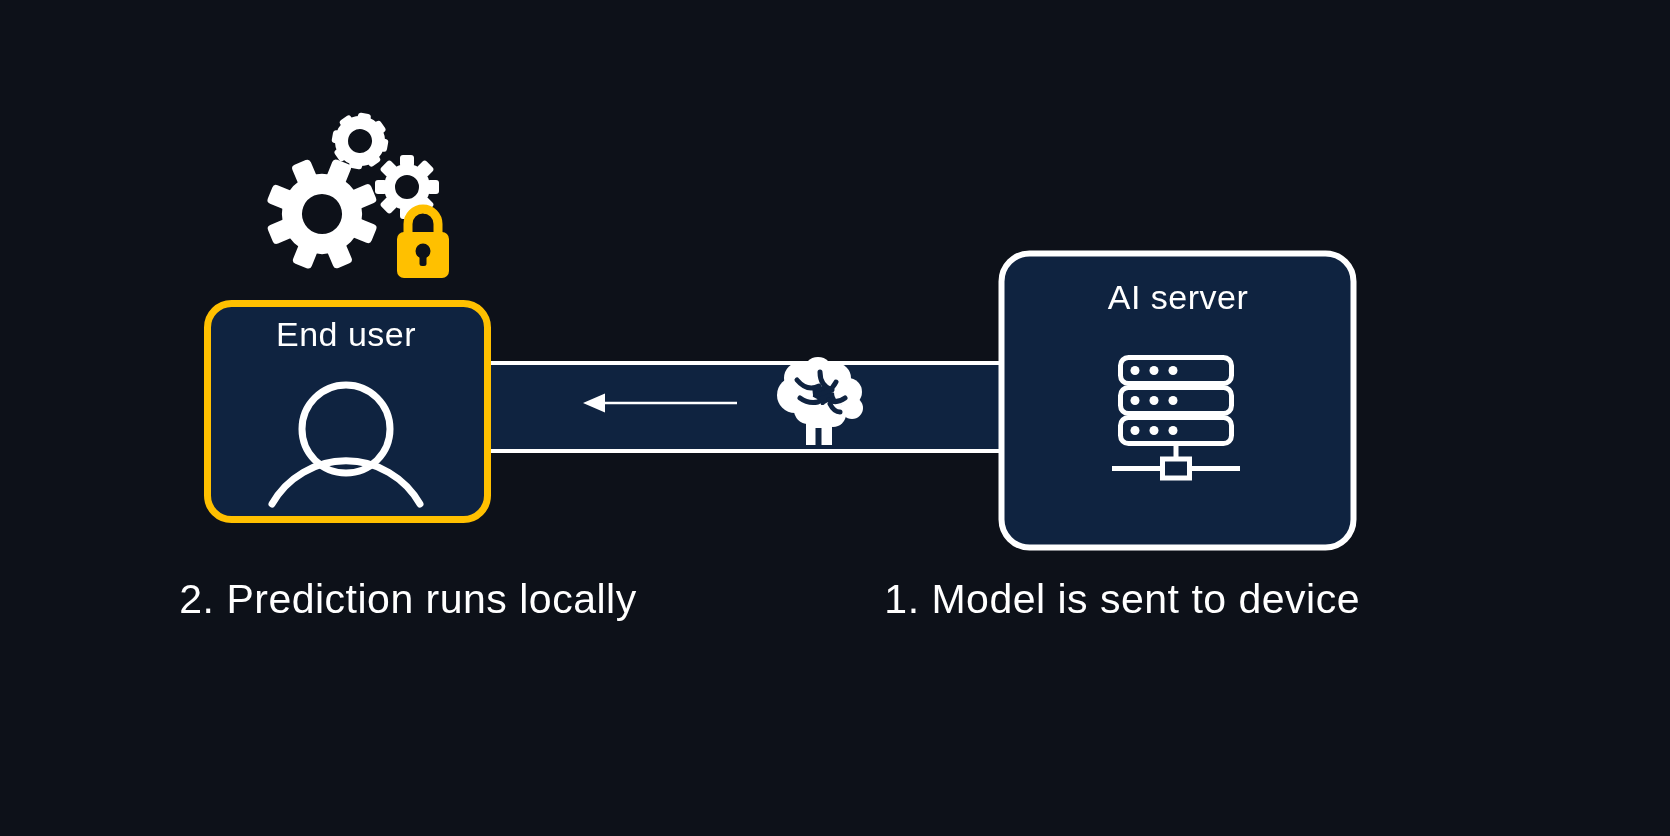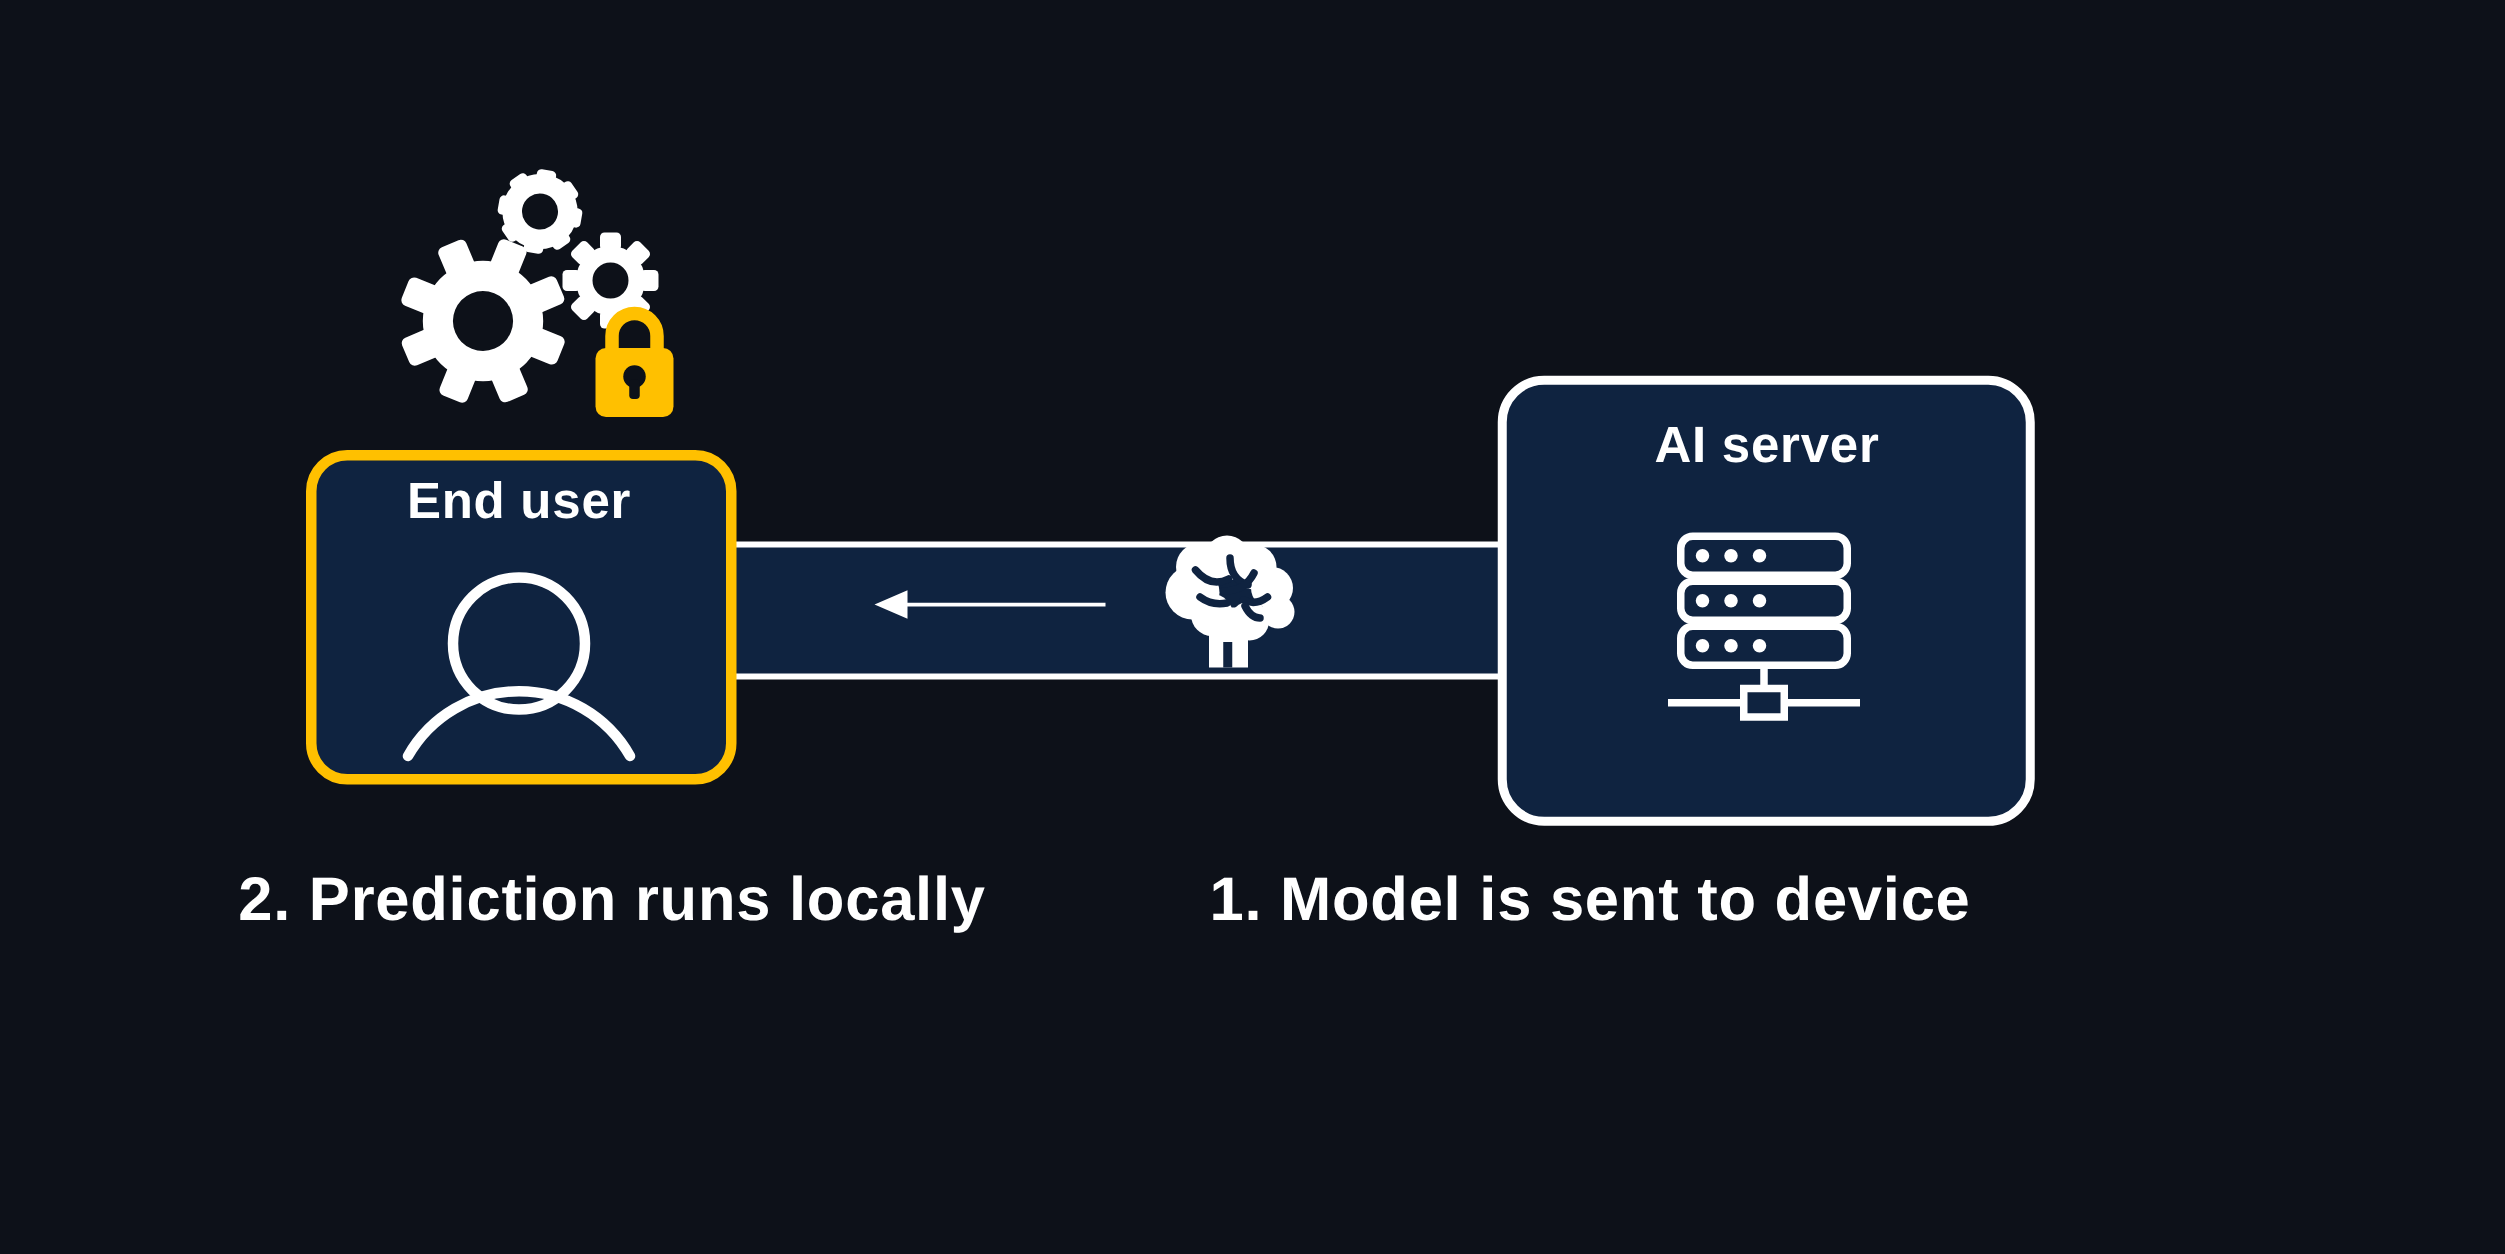--- a/index.html
+++ b/index.html
@@ -7,32 +7,32 @@
     position:relative;
     width:1670px;height:836px;
     background:#0d1119;
     overflow:hidden;
     font-family:"Liberation Sans", sans-serif;
   }
   svg{position:absolute;inset:0;display:block;}
   .txt{
     position:absolute;
     color:#ffffff;
-    font-weight:700;
+    font-weight:400;
     text-align:center;
     letter-spacing:0.5px;
     white-space:nowrap;
     user-select:none;
   }
   .box-title{font-size:34px;line-height:34px;}
   .caption{font-size:41px;line-height:44px;}
   #end-user-title{left:204px;top:317px;width:284px;text-align:center;}
   #ai-server-title{left:1002px;top:280px;width:352px;}
   #caption-left{left:108px;top:577px;width:600px;}
-  #caption-right{left:760px;top:577px;width:600px;}
+  #caption-right{left:760px;top:577px;width:600px;text-align:right;}
 </style>
 </head>
 <body>
 
 <div class="canvas">
 
   <svg width="1670" height="836" viewBox="0 0 1670 836">
 
     <rect x="480" y="363" width="525" height="88" fill="#0f2340" stroke="#ffffff" stroke-width="4"></rect>
 

